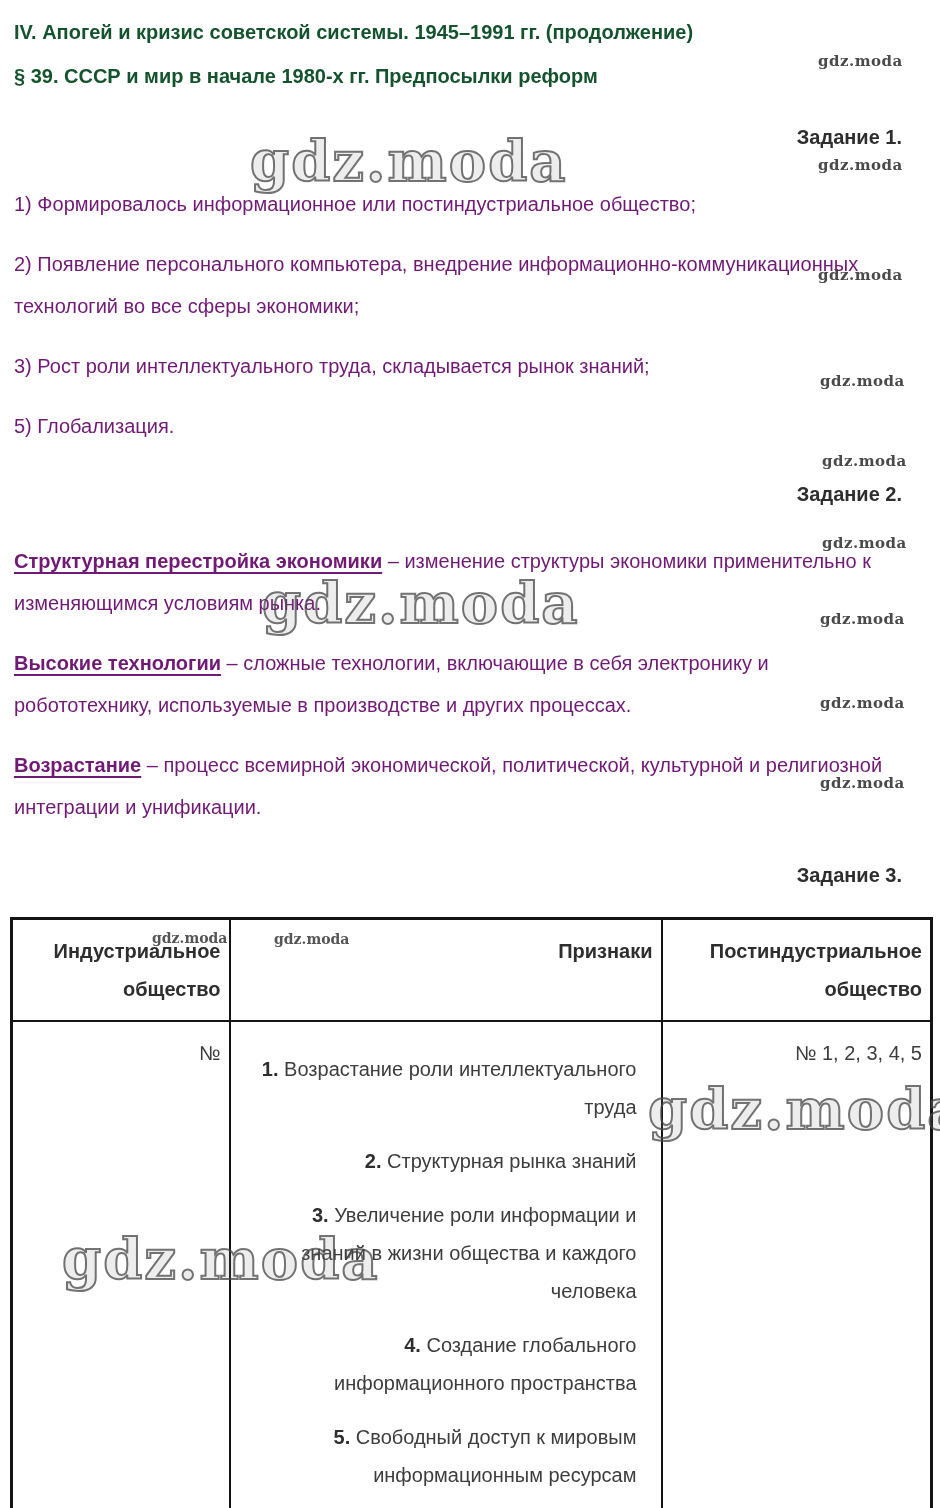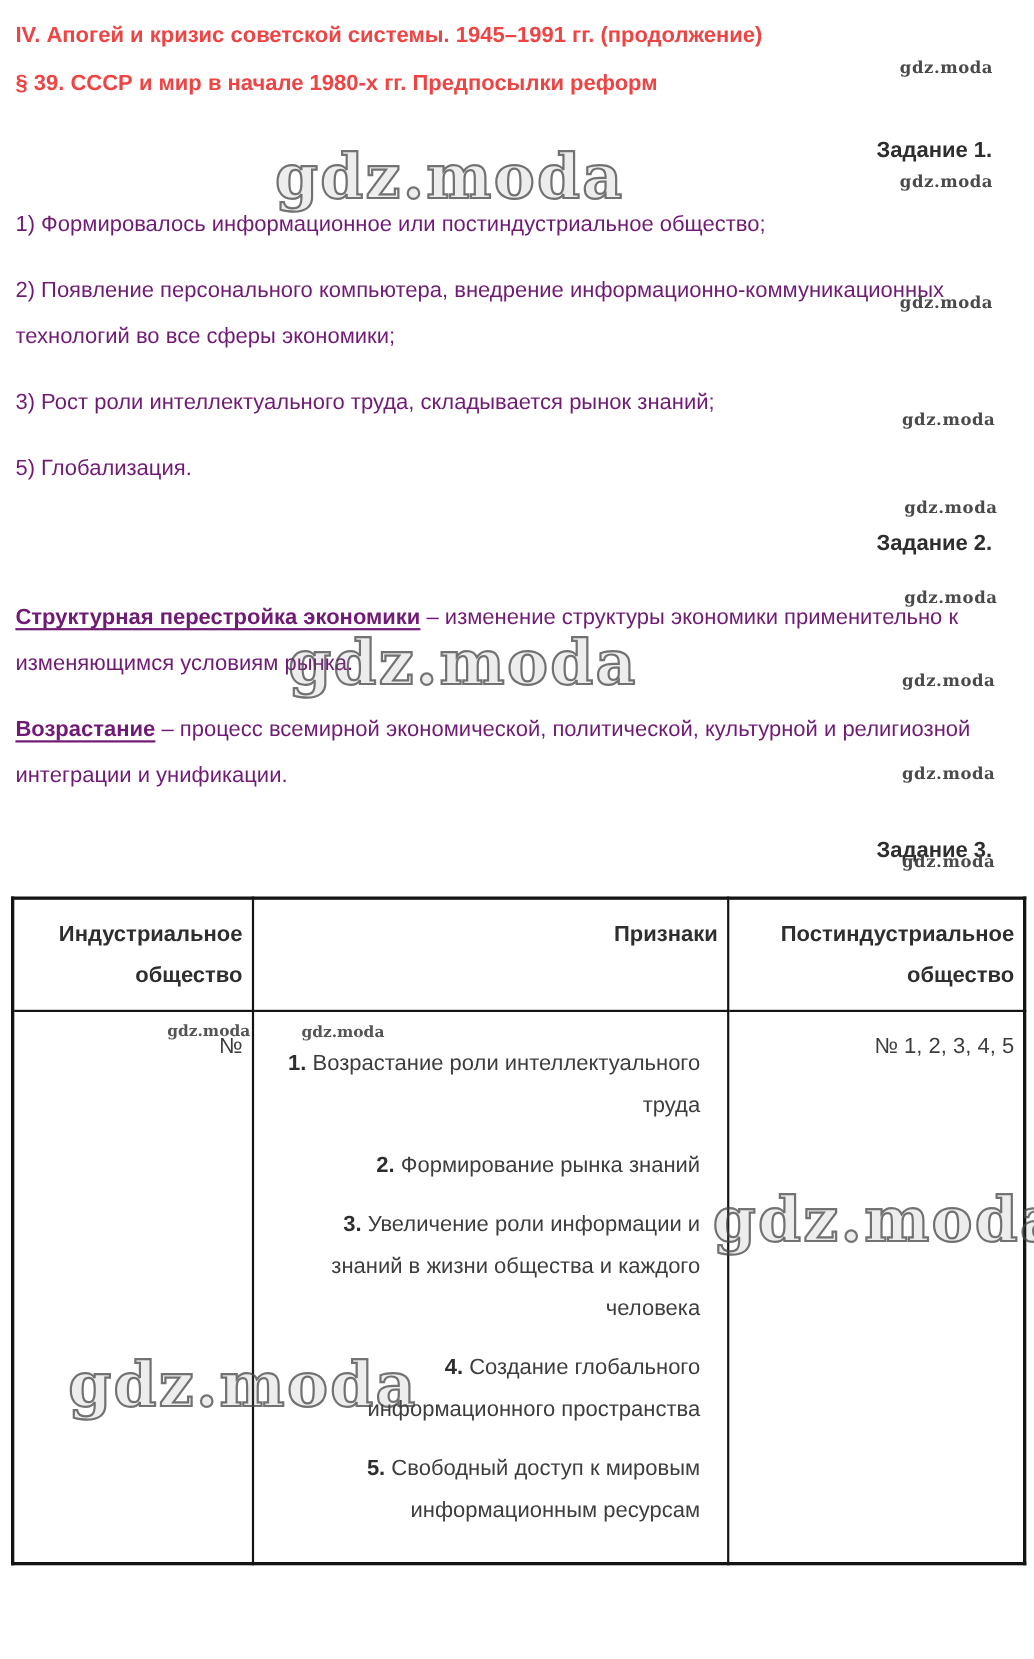--- a/index.html
+++ b/index.html
@@ -13,21 +13,21 @@
     overflow: hidden;
   }
   .content {
     position: relative;
     padding: 10px 38px 30px 14px;
     z-index: 1;
   }
   .section-title, .paragraph-title {
     font-size: 20px;
     font-weight: bold;
-    color: #ef4444;
+    color: #14532d;
     line-height: 1.4;
     margin: 8px 0 0 0;
   }
   .paragraph-title { margin-top: 16px; }
   .task-heading {
     font-size: 20px;
     font-weight: bold;
     color: #2e2e2e;
     margin: 36px 0 0 0;
     text-align: right;
@@ -105,20 +105,21 @@
   <h3 class="task-heading">Задание 1.</h3>
   <div class="spacer-lg"></div>
   <p class="para">1) Формировалось информационное или постиндустриальное общество;</p>
   <p class="para">2) Появление персонального компьютера, внедрение информационно-коммуникационных технологий во все сферы экономики;</p>
   <p class="para">3) Рост роли интеллектуального труда, складывается рынок знаний;</p>
   <p class="para">5) Глобализация.</p>
 
   <h3 class="task-heading">Задание 2.</h3>
   <div class="spacer-lg"></div>
   <p class="para"><span class="term">Структурная перестройка экономики</span><span> – изменение структуры экономики применительно к изменяющимся условиям рынка.</span></p>
+  <p class="para"><span class="term">Высокие технологии</span><span> – сложные технологии, включающие в себя электронику и робототехнику, используемые в производстве и других процессах.</span></p>
   <p class="para"><span class="term">Возрастание</span><span> – процесс всемирной экономической, политической, культурной и религиозной интеграции и унификации.</span></p>
 
   <h3 class="task-heading">Задание 3.</h3>
 
   <table class="task-table">
     <colgroup>
         <col class="c1">
         <col class="c2">
         <col class="c3">
       </colgroup>
@@ -127,21 +128,21 @@
         <th>Индустриальное общество</th>
         <th>Признаки</th>
         <th>Постиндустриальное общество</th>
       </tr>
     </thead>
     <tbody>
       <tr>
         <td>№</td>
         <td>
           <div class="feature"><b>1.</b> <span>Возрастание роли интеллектуального труда</span></div>
-          <div class="feature"><b>2.</b> <span>Формирование рынка знаний</span></div>
+          <div class="feature"><b>2.</b> <span>Структурная рынка знаний</span></div>
           <div class="feature"><b>3.</b> <span>Увеличение роли информации и знаний в жизни общества и каждого человека</span></div>
           <div class="feature"><b>4.</b> <span>Создание глобального информационного пространства</span></div>
           <div class="feature"><b>5.</b> <span>Свободный доступ к мировым информационным ресурсам</span></div>
         </td>
         <td>№ 1, 2, 3, 4, 5</td>
       </tr>
     </tbody>
   </table>
 
 </div>

